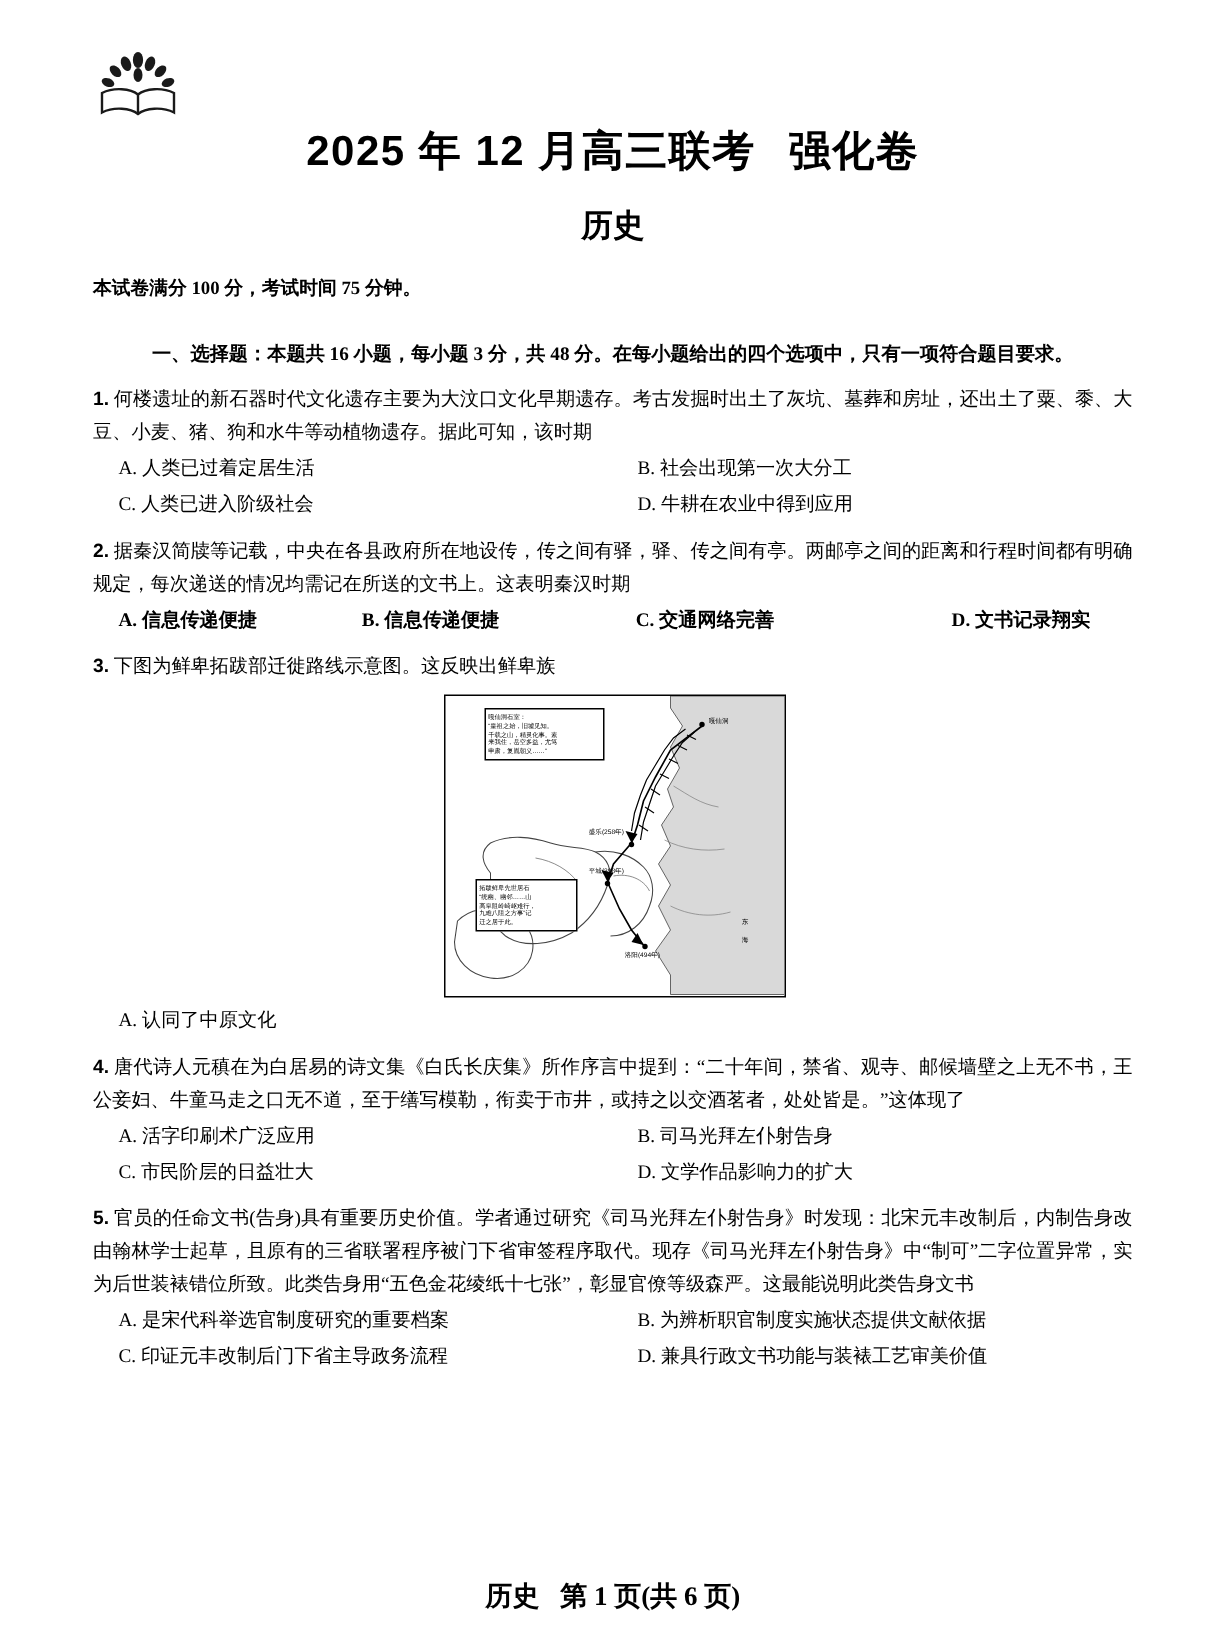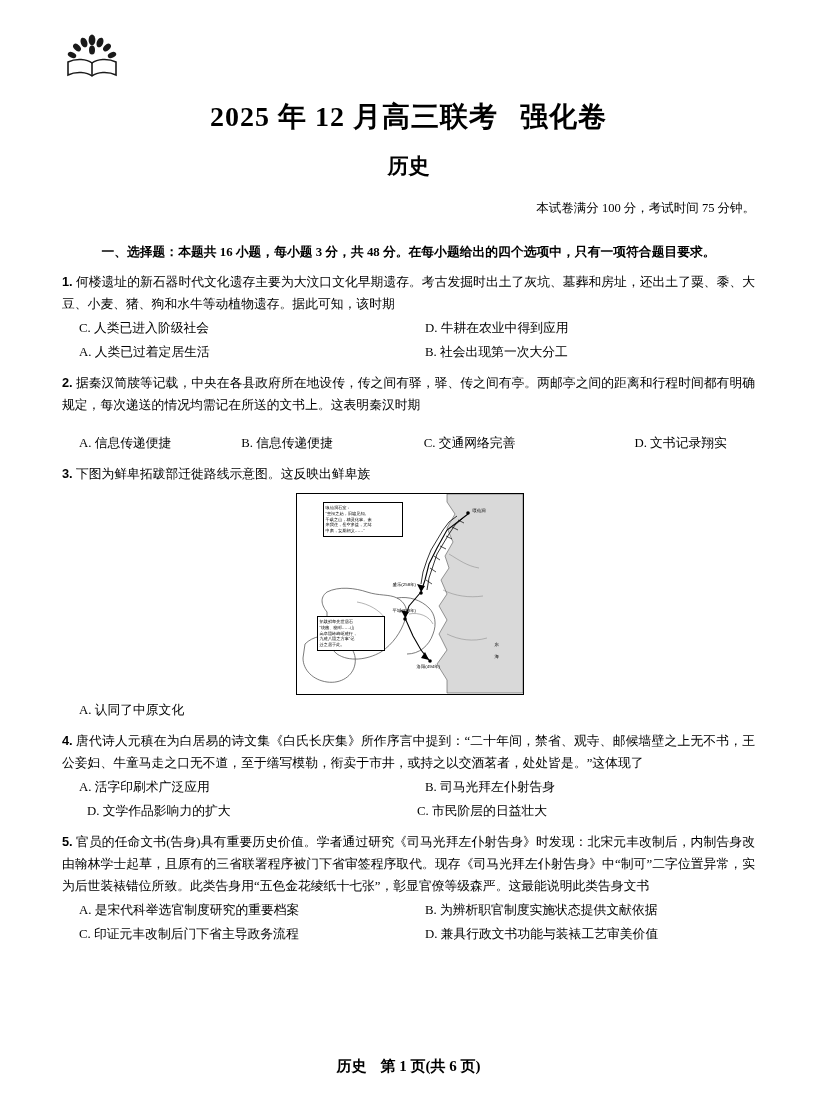--- a/index.html
+++ b/index.html
@@ -30,39 +30,39 @@
     width: 60px;
     height: 55px;
   }
 
   
   .doc-title {
     text-align: center;
     font-size: 28px;
     font-weight: bold;
     letter-spacing: 1px;
-    margin-top: 70px;
-    font-family: Liberation Serif, serif;
+    margin-top: 54px;
+    font-family: Liberation Sans, sans-serif;
   }
   .doc-title .gap {
     display: inline-block;
     width: 22px;
   }
   .doc-subtitle {
     text-align: center;
     font-size: 21px;
     font-weight: bold;
     margin-top: 16px;
     font-family: "Liberation Sans", "DejaVu Sans", sans-serif;
   }
   .doc-note {
-    text-align: right;
+    text-align: left;
     font-size: 12.5px;
     margin-top: 20px;
-    font-weight: normal;
+    font-weight: bold;
   }
 
   
   .section-head {
     font-size: 12.8px;
     font-weight: bold;
     margin-top: 25px;
     line-height: 1.6;
     text-align: center;
   }
@@ -91,24 +91,25 @@
   }
   .opts-2col .col {
     width: 50%;
     box-sizing: border-box;
   }
   .opts-2col .col.right {
     padding-left: 8px;
   }
   .opts-4col {
     display: flex;
-    margin-top: 16px;
+    margin-top: 2px;
     font-size: 12.8px;
     line-height: 1.72;
     padding-left: 17px;
+    font-weight: bold;
   }
   .opts-4col .c {
     box-sizing: border-box;
   }
   .opts-4col .c1 { width: 24%; }
   .opts-4col .c2 { width: 27%; }
   .opts-4col .c3 { width: 27%; }
   .opts-4col .c4 { width: 22%; text-align: center; }
 
   
@@ -149,21 +150,21 @@
     color: #000;
   }
 
   
   .footer {
     position: absolute;
     left: 0;
     right: 0;
     bottom: 24px;
     text-align: center;
-    font-size: 15px;
+    font-size: 18px;
     font-weight: bold;
   }
   .footer .sp { display: inline-block; width: 14px; }
 </style>
 </head>
 <body>
 
 <div class="page">
 
   <div class="logo-wrap">
@@ -191,26 +192,26 @@
   <div class="doc-subtitle">历史</div>
   <div class="doc-note">本试卷满分 100 分，考试时间 75 分钟。</div>
 
   <div class="section-head">一、选择题：本题共 16 小题，每小题 3 分，共 48 分。在每小题给出的四个选项中，只有一项符合题目要求。</div>
 
   <div class="q">
     <span class="num">1.</span>
     <span class="q-body">何楼遗址的新石器时代文化遗存主要为大汶口文化早期遗存。考古发掘时出土了灰坑、墓葬和房址，还出土了粟、黍、大豆、小麦、猪、狗和水牛等动植物遗存。据此可知，该时期</span>
   </div>
   <div class="opts-2col">
+    <div class="col">A. 人类已过着定居生活</div>
+    <div class="col right">B. 社会出现第一次大分工</div>
+  </div>
+  <div class="opts-2col">
     <div class="col">C. 人类已进入阶级社会</div>
     <div class="col right">D. 牛耕在农业中得到应用</div>
-  </div>
-  <div class="opts-2col">
-    <div class="col">A. 人类已过着定居生活</div>
-    <div class="col right">B. 社会出现第一次大分工</div>
   </div>
 
   <div class="q">
     <span class="num">2.</span>
     <span class="q-body">据秦汉简牍等记载，中央在各县政府所在地设传，传之间有驿，驿、传之间有亭。两邮亭之间的距离和行程时间都有明确规定，每次递送的情况均需记在所送的文书上。这表明秦汉时期</span>
   </div>
   <div class="opts-4col">
     <div class="c c1">A. 信息传递便捷</div>
     <div class="c c2">B. 信息传递便捷</div>
     <div class="c c3">C. 交通网络完善</div>
@@ -291,22 +292,22 @@
 
   <div class="q">
     <span class="num">4.</span>
     <span class="q-body">唐代诗人元稹在为白居易的诗文集《白氏长庆集》所作序言中提到：“二十年间，禁省、观寺、邮候墙壁之上无不书，王公妾妇、牛童马走之口无不道，至于缮写模勒，衔卖于市井，或持之以交酒茗者，处处皆是。”这体现了</span>
   </div>
   <div class="opts-2col">
     <div class="col">A. 活字印刷术广泛应用</div>
     <div class="col right">B. 司马光拜左仆射告身</div>
   </div>
   <div class="opts-2col">
+    <div class="col">C. 市民阶层的日益壮大</div>
     <div class="col right">D. 文学作品影响力的扩大</div>
-    <div class="col">C. 市民阶层的日益壮大</div>
   </div>
 
   <div class="q">
     <span class="num">5.</span>
     <span class="q-body">官员的任命文书(告身)具有重要历史价值。学者通过研究《司马光拜左仆射告身》时发现：北宋元丰改制后，内制告身改由翰林学士起草，且原有的三省联署程序被门下省审签程序取代。现存《司马光拜左仆射告身》中“制可”二字位置异常，实为后世装裱错位所致。此类告身用“五色金花绫纸十七张”，彰显官僚等级森严。这最能说明此类告身文书</span>
   </div>
   <div class="opts-2col">
     <div class="col">A. 是宋代科举选官制度研究的重要档案</div>
     <div class="col right">B. 为辨析职官制度实施状态提供文献依据</div>
   </div>

